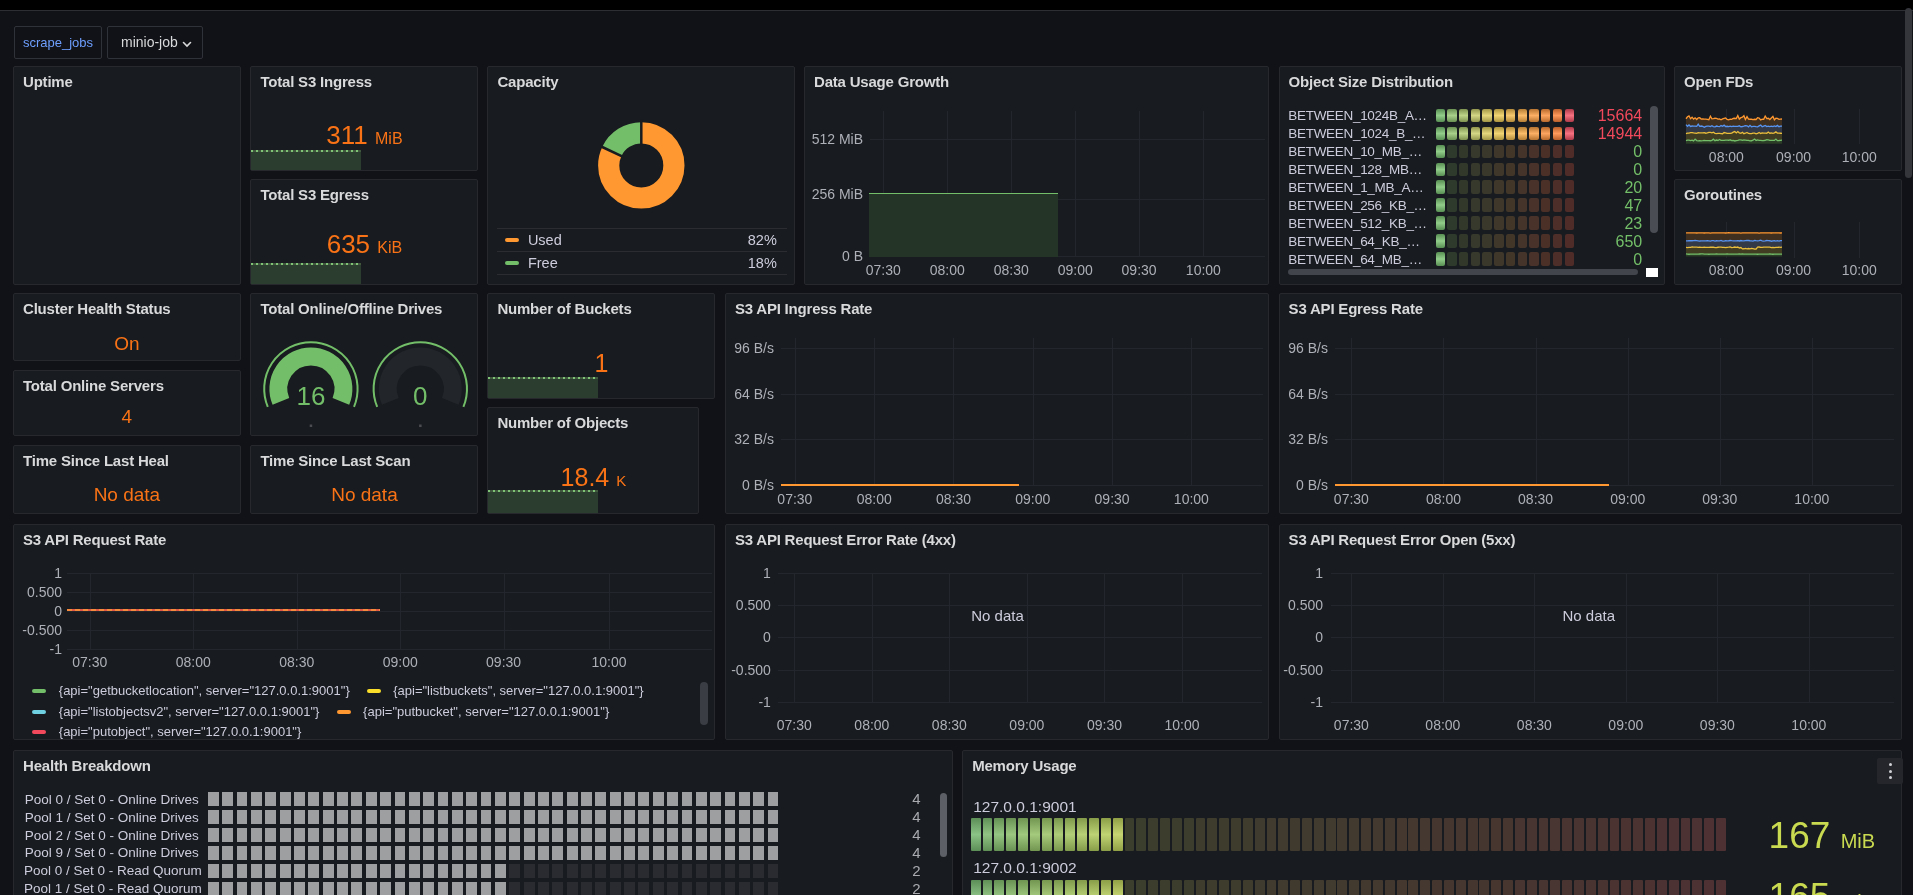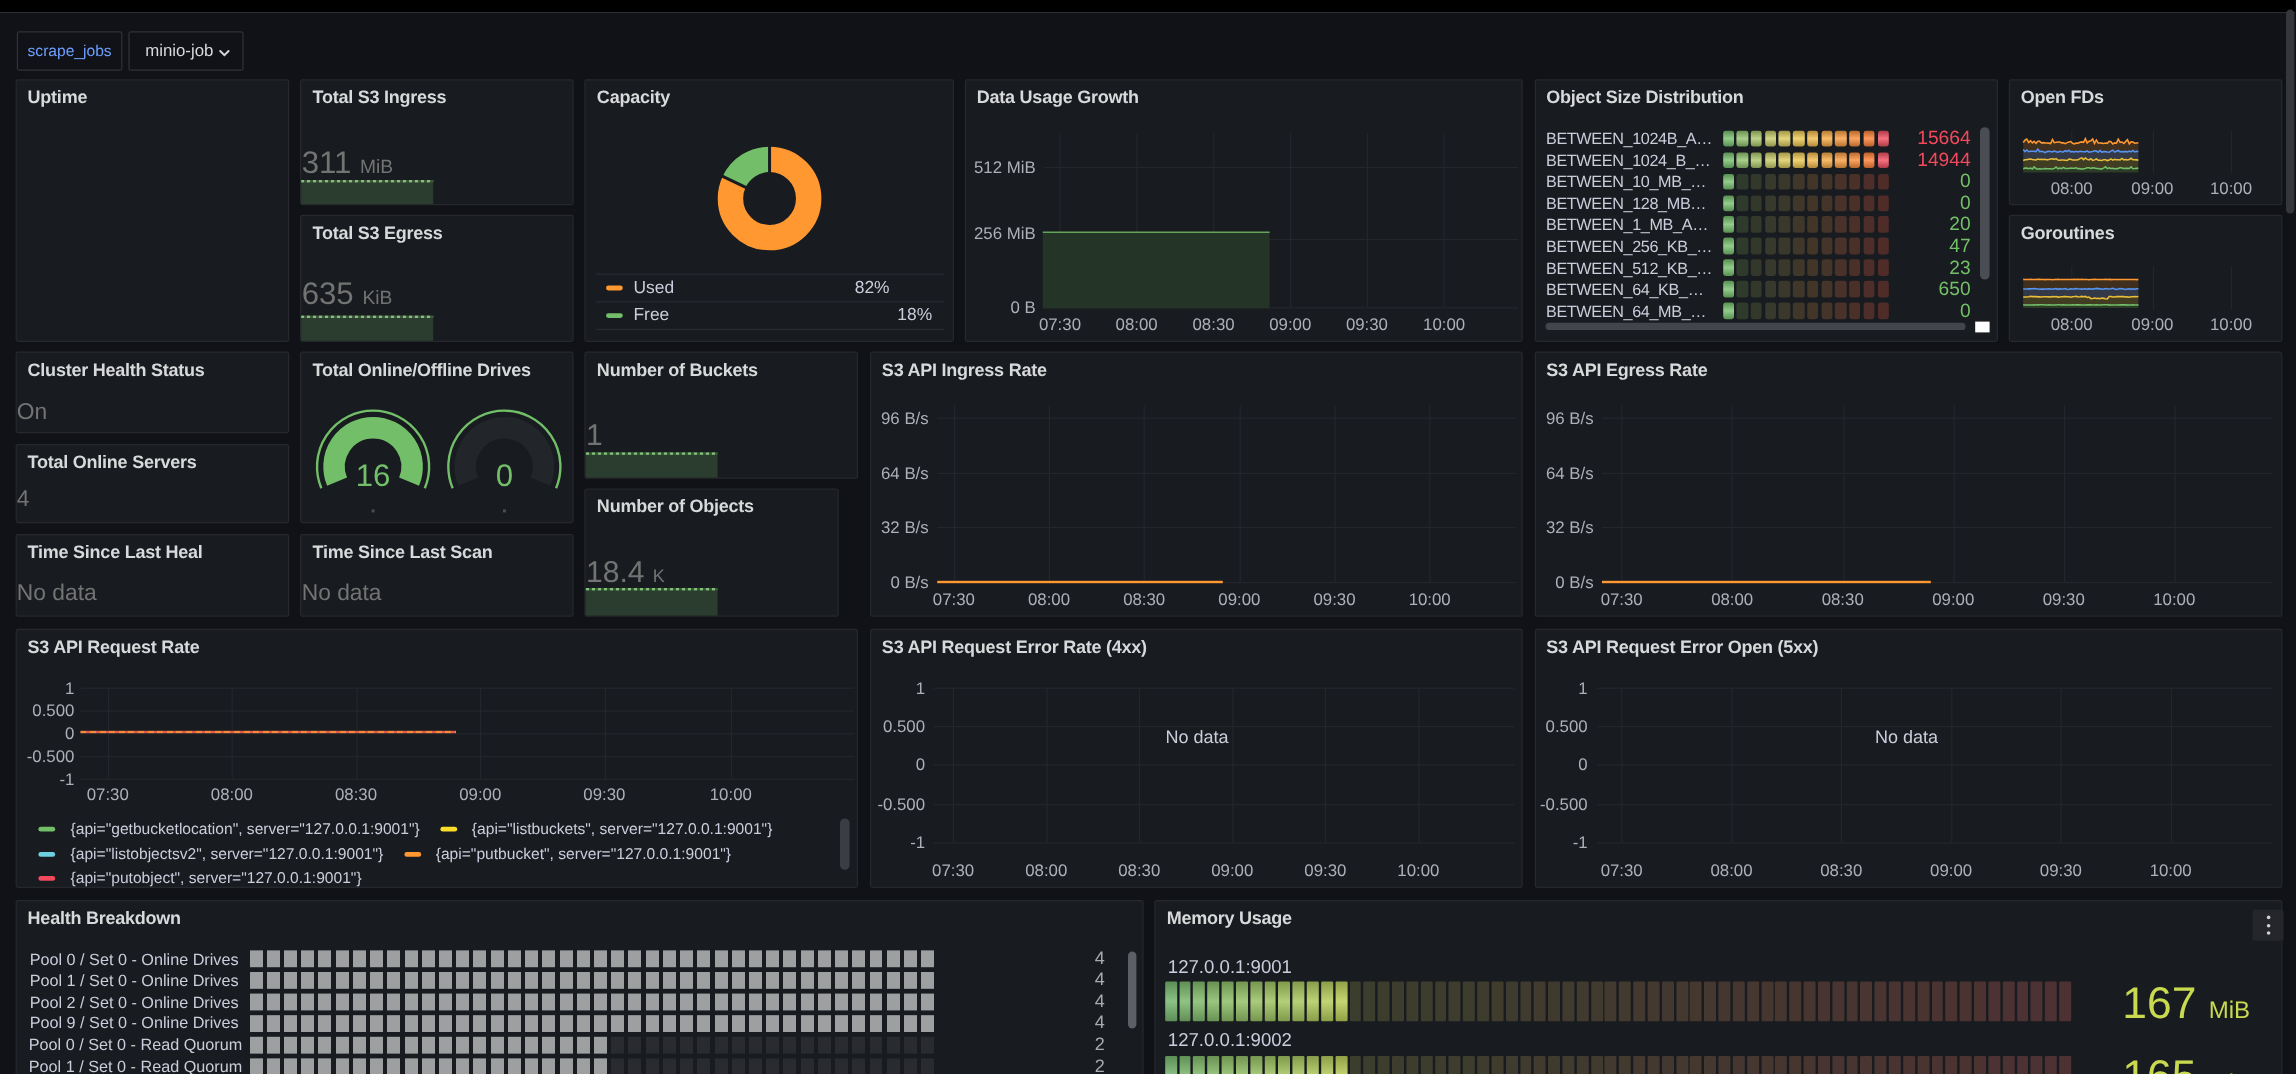--- a/index.html
+++ b/index.html
@@ -1,21 +1,21 @@
 <!DOCTYPE html>
 <html><head><meta charset="utf-8"><style>
 html,body{margin:0;padding:0}
 body{width:1913px;height:895px;overflow:hidden;background:#111217;font-family:"Liberation Sans",sans-serif;position:relative}
 .p{position:absolute;background:#181b1f;border:1px solid #26282e;border-radius:2px;box-sizing:border-box}
 .p h2{position:absolute;left:9px;top:5px;margin:0;font-size:15px;font-weight:600;color:#d8d9da;line-height:20px;letter-spacing:-.2px;white-space:nowrap}
 .gh{position:absolute;height:1px;background:#23262c}
 .gv{position:absolute;width:1px;background:#23262c}
 .xt{position:absolute;font-size:14px;color:#aeb0b8;transform:translateX(-50%);line-height:18px;white-space:nowrap}
 .yt{position:absolute;font-size:14px;color:#aeb0b8;width:70px;text-align:right;line-height:18px}
-.sv{position:absolute;left:0;right:0;font-weight:500;color:#737373;white-space:nowrap}
+.sv{position:absolute;left:0;right:0;text-align:center;font-weight:500;color:#f97316;white-space:nowrap}
 .sv b{font-weight:500}
 .spark{position:absolute;left:0;bottom:0;background:#2b3d2e}
 .spark:before{content:"";position:absolute;top:0;left:0;right:0;height:2px;background:repeating-linear-gradient(90deg,#7fc377 0 2.5px,#42583e 2.5px 5px)}
 .cell{position:absolute;border-radius:1px}
 .nd{position:absolute;font-size:15px;color:#ccccdc;transform:translate(-50%,-50%)}
 i{display:block}
 </style></head><body>
 
 <div style="position:absolute;left:0;top:0;width:1913px;height:10px;background:#000;border-bottom:1px solid #2c2e33"></div>
 <div style="position:absolute;left:14px;top:26px;width:88px;height:33px;border:1px solid #303239;border-radius:2px;box-sizing:border-box;text-align:center;line-height:31px;font-size:13px;font-weight:500;color:#6e9fff">scrape_jobs</div>
@@ -47,21 +47,21 @@
 <circle cx="153.3" cy="98.4" r="32.6" fill="none" stroke="#73bf69" stroke-width="21.2" stroke-dasharray="36.87 167.96" stroke-dashoffset="-167.96"></circle>
 </g>
 <line x1="153.3" y1="78.4" x2="153.3" y2="52.9" stroke="#181b1f" stroke-width="2.5"></line>
 <line x1="135.2" y1="89.9" x2="112.1" y2="79.0" stroke="#181b1f" stroke-width="2.5"></line>
 </svg>
 <i class="gh" style="left:8.7px;top:161.5px;width:290px;background:#2a2c32"></i>
 <i class="gh" style="left:8.7px;top:184px;width:290px;background:#2a2c32"></i>
 <i class="gh" style="left:8.7px;top:207px;width:290px;background:#2a2c32"></i>
 <i style="position:absolute;left:16.2px;top:171px;width:14.7px;height:4px;border-radius:2px;background:#ff9830"></i>
 <span style="position:absolute;left:39.5px;top:164px;font-size:14.5px;color:#ccccdc;line-height:18px">Used</span>
-<span style="position:absolute;left:188.4px;top:164px;width:100px;text-align:center;font-size:14.5px;color:#ccccdc;line-height:18px">82%</span>
+<span style="position:absolute;left:188.4px;top:164px;width:100px;text-align:right;font-size:14.5px;color:#ccccdc;line-height:18px">82%</span>
 <i style="position:absolute;left:16.2px;top:194.3px;width:14.7px;height:4px;border-radius:2px;background:#73bf69"></i>
 <span style="position:absolute;left:39.5px;top:187.3px;font-size:14.5px;color:#ccccdc;line-height:18px">Free</span>
 <span style="position:absolute;left:188.4px;top:187.3px;width:100px;text-align:right;font-size:14.5px;color:#ccccdc;line-height:18px">18%</span>
 </div>
 <div class="p" style="left:804px;top:65.5px;width:465px;height:219px">
 <h2>Data Usage Growth</h2>
 <span class="yt" style="left:-12px;top:63.900000000000006px">512 MiB</span>
 <span class="yt" style="left:-12px;top:118px">256 MiB</span>
 <span class="yt" style="left:-12px;top:180.4px">0 B</span>
 <i class="gh" style="left:64.5px;top:72.9px;width:395.5px"></i>

